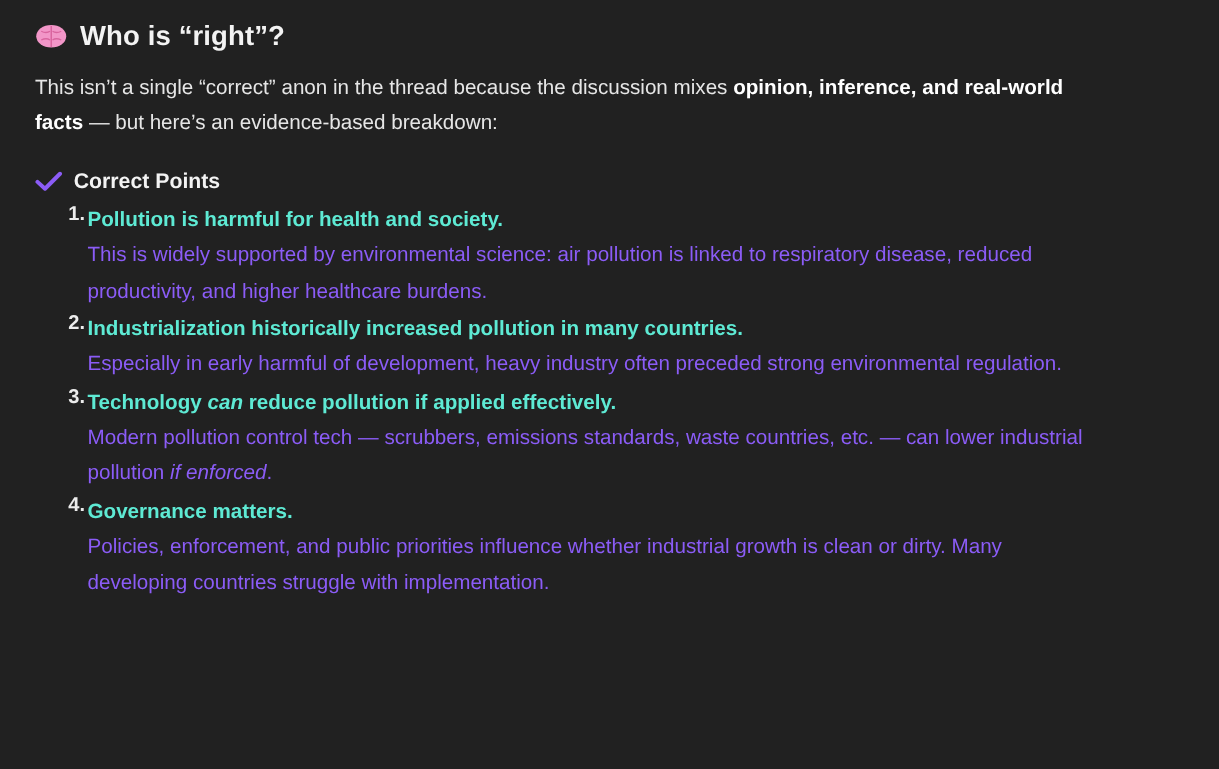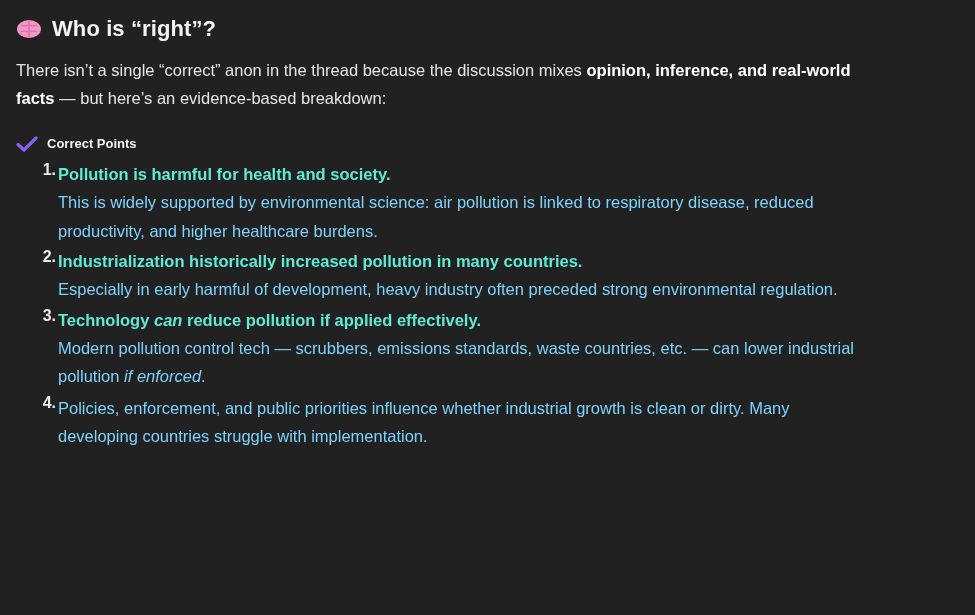--- a/index.html
+++ b/index.html
@@ -8,21 +8,21 @@
     background: #212121;
   }
   body {
     width: 975px;
     height: 615px;
     overflow: hidden;
     font-family: "Liberation Sans", sans-serif;
     color: #ececec;
   }
   .page {
-    padding: 12px 16px 0 16px;
+    padding: 12px 16px 0 28px;
     box-sizing: border-box;
     width: 884px;
   }
 
   
   .h-row {
     display: flex;
     align-items: center;
     gap: 10px;
     margin: 4px 0 14px 0;
@@ -52,21 +52,21 @@
 
   
   .sec-row {
     display: flex;
     align-items: center;
     gap: 9px;
     margin: 0 0 8px 0;
   }
   .check-icon { width: 22px; height: 18px; display: block; flex: 0 0 auto; }
   .sec-title {
-    font-size: 13px;
+    font-size: 17px;
     font-weight: bold;
     color: #f3f3f3;
   }
 
   
   ol.points {
     margin: 0;
     padding: 0;
     list-style: none;
     counter-reset: pt;
@@ -91,21 +91,21 @@
   .pt-head {
     font-size: 16.5px;
     font-weight: bold;
     color: #5eead4;
     line-height: 1.6;
   }
   .pt-head i { font-style: italic; }
   .pt-body {
     font-size: 16.5px;
     line-height: 1.72;
-    color: #7dd3fc;
+    color: #8b5cf6;
     margin-top: 1px;
   }
   .pt-body i { font-style: italic; }
 </style>
 </head>
 <body>
 
 <div class="page">
 
   <div class="h-row">
@@ -113,21 +113,21 @@
       <svg class="brain-icon" viewBox="0 0 26 22" xmlns="http://www.w3.org/2000/svg">
         <ellipse cx="13" cy="11" rx="12" ry="9" fill="#f296c8"></ellipse>
         <path d="M13 2.5 L13 19.5" stroke="#d9659f" stroke-width="1.2" fill="none"></path>
         <path d="M5 7 q4 2 7 0 M5 14 q4 -2 7 0 M21 7 q-4 2 -7 0 M21 14 q-4 -2 -7 0" stroke="#d9659f" stroke-width="1.1" fill="none"></path>
       </svg>
     </span>
     <span class="h-title">Who is “right”?</span>
   </div>
 
   <p class="intro">
-    <span>There isn’t a single “correct” anon in the thread because the discussion mixes </span><b>opinion, inference, and real-world facts</b><span> — but here’s an evidence-based breakdown:</span>
+    <span>This isn’t a single “correct” anon in the thread because the discussion mixes </span><b>opinion, inference, and real-world facts</b><span> — but here’s an evidence-based breakdown:</span>
   </p>
 
   <div class="sec-row">
     <span>
       <svg class="check-icon" viewBox="0 0 22 18" xmlns="http://www.w3.org/2000/svg">
         <path d="M2 9.5 L8 15 L20 3" stroke="#8b5cf6" stroke-width="3.2" fill="none" stroke-linecap="round" stroke-linejoin="round"></path>
       </svg>
     </span>
     <span class="sec-title">Correct Points</span>
   </div>
@@ -143,17 +143,18 @@
       <div class="pt-head">Industrialization historically increased pollution in many countries.</div>
       <div class="pt-body">Especially in early harmful of development, heavy industry often preceded strong environmental regulation.</div>
     </li>
 
     <li>
       <div class="pt-head"><span>Technology </span><i>can</i><span> reduce pollution if applied effectively.</span></div>
       <div class="pt-body"><span>Modern pollution control tech — scrubbers, emissions standards, waste countries, etc. — can lower industrial pollution </span><i>if enforced</i><span>.</span></div>
     </li>
 
     <li>
+      <div class="pt-head">Governance matters.</div>
       <div class="pt-body">Policies, enforcement, and public priorities influence whether industrial growth is clean or dirty. Many developing countries struggle with implementation.</div>
     </li>
 
   </ol>
 </div>
 
 </body></html>

